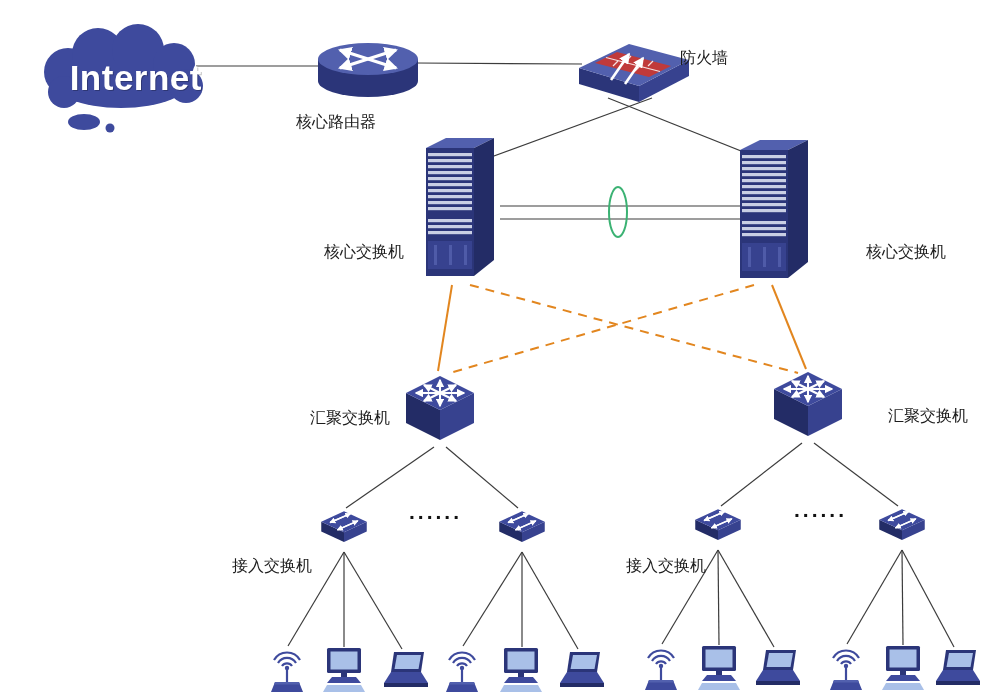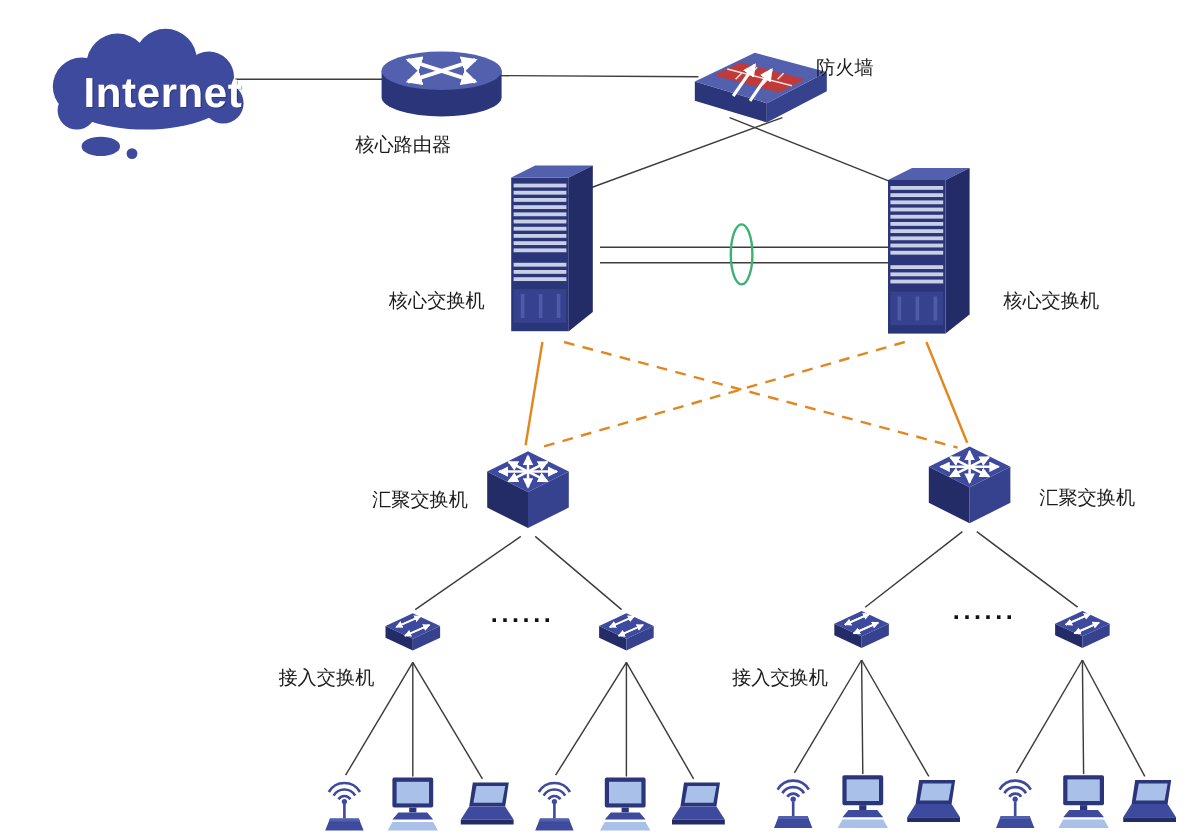--- a/index.html
+++ b/index.html
@@ -22,20 +22,21 @@
   .links{position:absolute;left:0;top:0;width:992px;height:698px;z-index:0;}
   .lk{stroke:var(--link-gray);stroke-width:1.2;fill:none;}
   .trunk{stroke:var(--trunk-orange);stroke-width:2;fill:none;}
   .trunk.dashed{stroke-dasharray:9 7;}
   .lag{stroke:var(--lag-green);stroke-width:2;fill:none;}
   .node{position:absolute;z-index:1;}
   .node svg{display:block;width:100%;height:100%;}
   .lbl{
     position:absolute;z-index:2;font-size:16px;color:#1c1c1c;line-height:20px;
     white-space:nowrap;
+    text-align:right;
   }
   .lbl.center{text-align:left;}
   .lbl.right{text-align:right;}
   .cloud-label{
     position:absolute;left:0;right:14px;top:38px;text-align:right;z-index:2;
     color:#ffffff;font-weight:bold;font-size:35px;letter-spacing:.5px;
     text-shadow:1px 1px 0 rgba(0,0,0,.25);
   }
   .dots{
     position:absolute;z-index:2;font-weight:bold;font-size:21px;color:#111;

